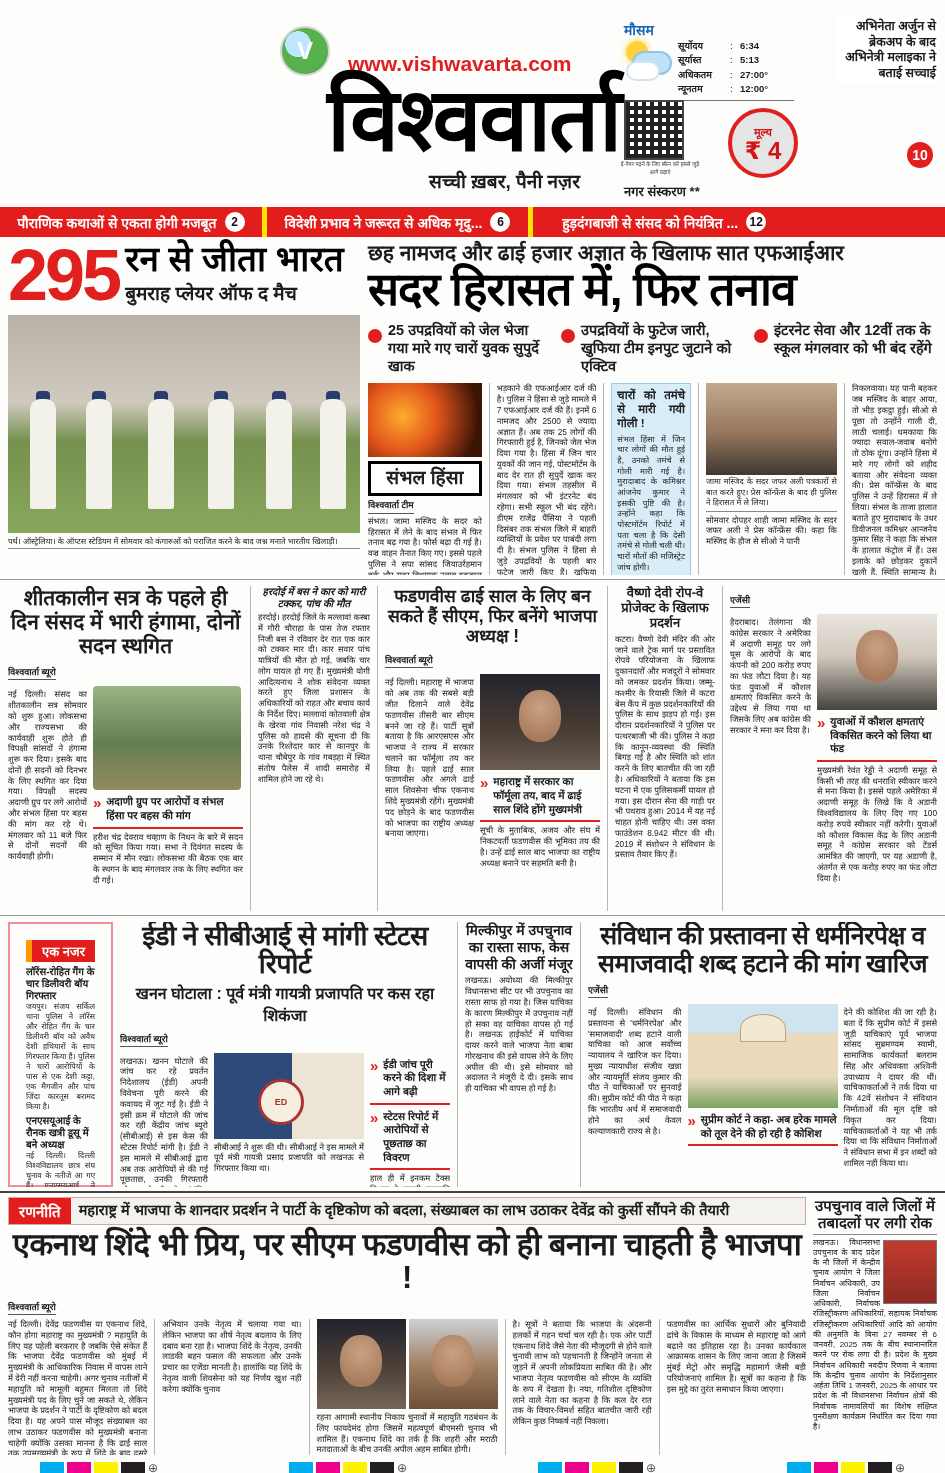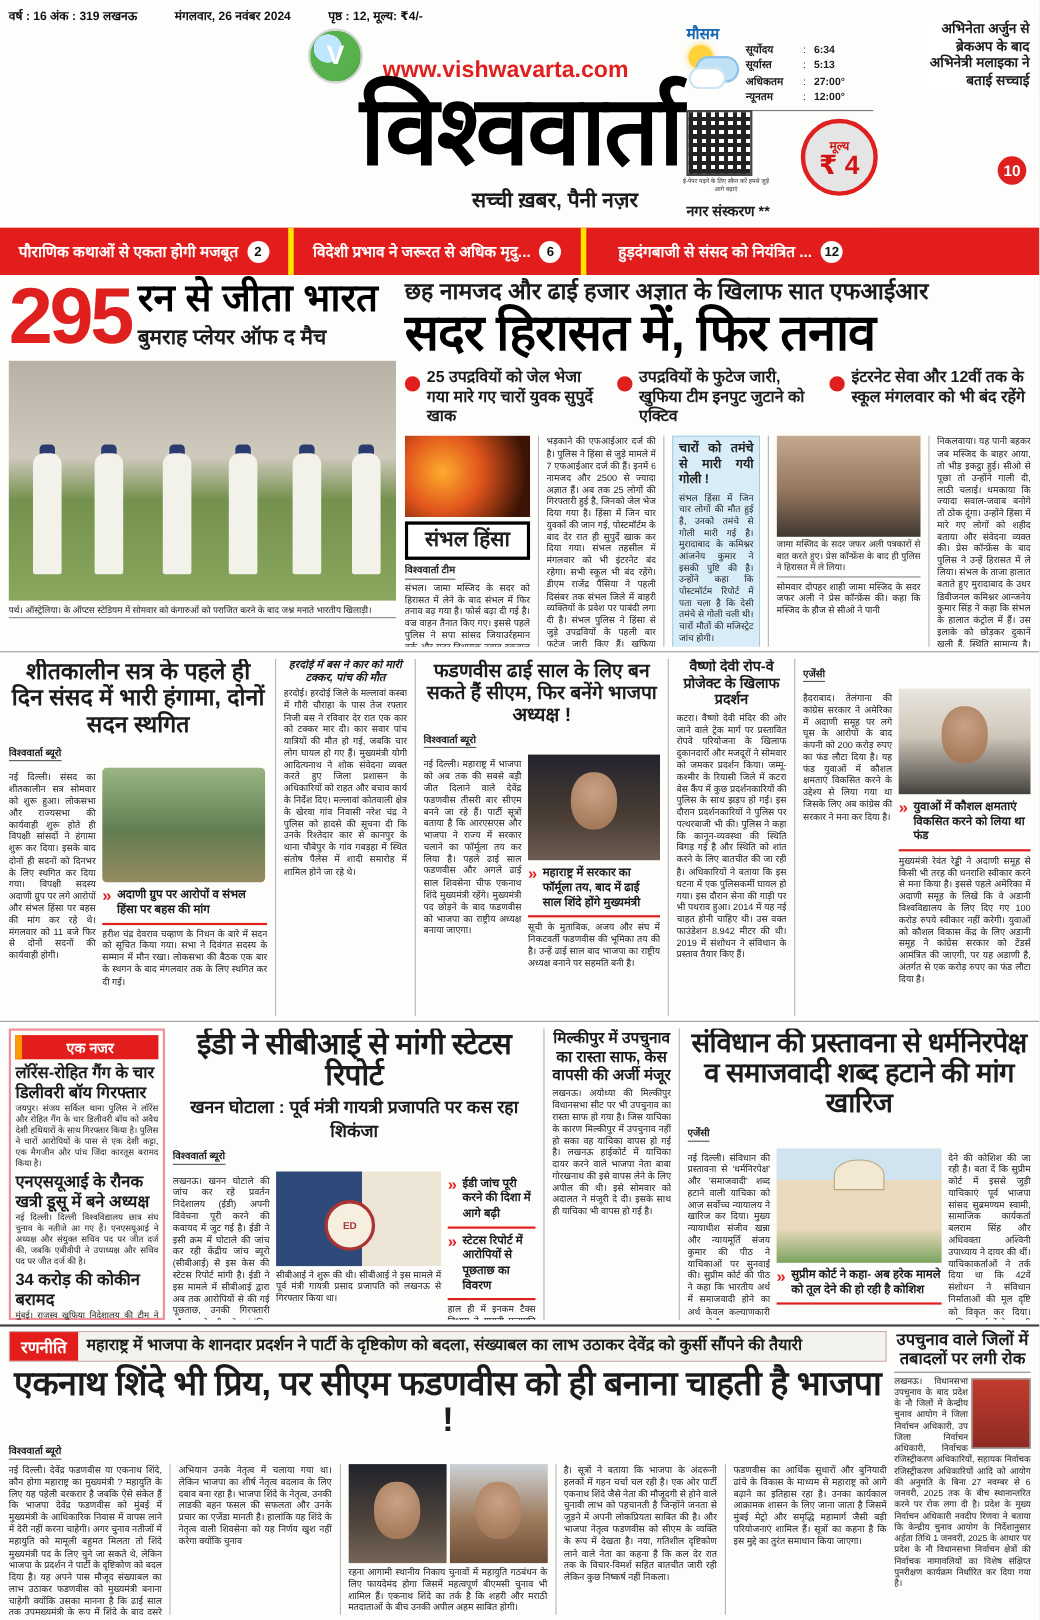--- a/index.html
+++ b/index.html
@@ -40,21 +40,21 @@
   .pricecircle .pv{color:#d21414;font-weight:bold;font-size:24px;line-height:1;}
   .edition{position:absolute;left:624px;top:182px;font-size:13px;font-weight:bold;}
   .promo{position:absolute;right:4px;top:14px;width:152px;height:228px;z-index:5;}
   .promo .ph-actress{position:absolute;inset:0;}
   .promo-text{position:absolute;right:2px;top:2px;width:96px;background:rgba(255,255,255,.93);
       font-size:12.5px;font-weight:bold;text-align:right;padding:3px;line-height:1.25;}
   .promo-page{position:absolute;right:8px;top:128px;width:26px;height:26px;border-radius:50%;
       background:#e01f1f;color:#fff;font-weight:bold;font-size:14px;display:flex;align-items:center;justify-content:center;}
 
   
-  .teasers{display:flex;height:43px;background:#e31c1c;align-items:center;margin:0;}
+  .teasers{display:flex;height:30px;background:#e31c1c;align-items:center;margin:0;}
   .teaser{flex:1;display:flex;align-items:center;justify-content:center;gap:8px;color:#fff;
           font-weight:bold;font-size:14px;height:100%;}
   .tsep{width:5px;height:100%;background:#ffe400;}
   .tpage{width:20px;height:20px;border-radius:50%;background:#fff;color:#111;font-size:12px;
          display:flex;align-items:center;justify-content:center;flex:none;}
   .teaser-spacer{width:150px;height:100%;background:#e31c1c;}
 
   
   .lead{display:flex;height:338px;padding:4px 8px 0 8px;box-sizing:border-box;gap:8px;}
   .lead-left{width:352px;flex:none;}
@@ -100,24 +100,24 @@
   .ph-fad{width:120px;height:96px;background:linear-gradient(180deg,#23242e 0%,#4a3d34 60%,#6b5d52 100%);}
   .ph-adani{width:120px;height:96px;background:linear-gradient(180deg,#e9e5df 0%,#cfc7ba 45%,#45423e 100%);}
   .face{position:absolute;left:50%;top:16px;transform:translateX(-50%);width:42px;height:52px;border-radius:46%;
         background:radial-gradient(circle at 50% 35%,#caa183,#a57a5b 80%);}
   .pq{display:flex;gap:5px;align-items:flex-start;border-bottom:2px solid #e01f1f;padding-bottom:4px;margin-top:5px;}
   .pq .chev{color:#e01f1f;font-weight:bold;font-size:15px;line-height:1;}
   .pq .t{font-weight:bold;font-size:10.5px;line-height:1.3;}
 
   
   .lower{display:flex;height:272px;padding:6px 8px 0 8px;box-sizing:border-box;gap:7px;border-top:1px solid #999;margin-top:4px;}
-  .eknajar{width:142px;flex:none;border:2px solid #f08f9a;padding:4px;box-sizing:border-box;}
+  .eknajar{width:105px;flex:none;border:2px solid #f08f9a;padding:16px;box-sizing:border-box;}
   .ek-head{background:#e31c1c;color:#fff;font-weight:bold;font-size:13px;text-align:center;
            padding:2px 4px;border-left:6px solid #ff9a00;margin-bottom:4px;}
-  .ek-title{font-weight:bold;font-size:15px;line-height:1.2;margin-top:3px;}
+  .ek-title{font-weight:bold;font-size:10px;line-height:1.2;margin-top:3px;}
   .ek-body{font-size:7.8px;line-height:1.28;text-align:justify;}
   .edh{font-size:27px;font-weight:bold;text-align:center;letter-spacing:-.5px;line-height:1.05;}
   .edsub{font-size:16px;font-weight:bold;text-align:center;margin-top:3px;}
   .ph-cbi{width:150px;height:86px;background:linear-gradient(90deg,#2e4a7a 0 52%,#ece5d6 52% 100%);}
   .edlogo{position:absolute;left:44px;top:26px;width:40px;height:40px;border-radius:50%;background:#f6efe0;border:3px solid #a33;
           display:flex;align-items:center;justify-content:center;font-size:9px;color:#a33;font-weight:bold;}
   .mkh{font-size:14px;font-weight:bold;text-align:center;line-height:1.2;}
   .ch{font-size:25px;font-weight:bold;text-align:center;letter-spacing:-.5px;line-height:1.1;}
   .ph-sc{width:150px;height:104px;background:linear-gradient(180deg,#cfe4ef 0 28%,#ead9bd 28% 70%,#7ba35e 100%);}
   .scdome{position:absolute;left:50%;top:10px;transform:translateX(-50%);width:44px;height:26px;border-radius:50% 50% 0 0;background:#f3e8d2;border:1px solid #b9a67f;}
@@ -145,25 +145,20 @@
   .sw{width:24px;height:12px;}
   .sw.c{background:#00aeef}.sw.m{background:#ec008c}.sw.y{background:#fff200}.sw.k{background:#231f20}
   .reg{font-size:12px;color:#555;}
 </style>
 </head>
 <body>
 
 <div class="page">
 
   <header class="masthead sec">
-    <div class="mast-topline">
-      <span>वर्ष : 16 अंक : 319 लखनऊ</span>
-      <span>मंगलवार, 26 नवंबर 2024</span>
-      <span>पृष्ठ : 12, मूल्य: ₹4/-</span>
-    </div>
 
     <div class="mast-logo-wrap">
       <div class="logo-iconrow">
         <span class="globe">V</span>
         <span class="site">www.vishwavarta.com</span>
       </div>
       <div class="logo-title">विश्ववार्ता</div>
       <div class="tagline">सच्ची ख़बर, पैनी नज़र</div>
     </div>
 

